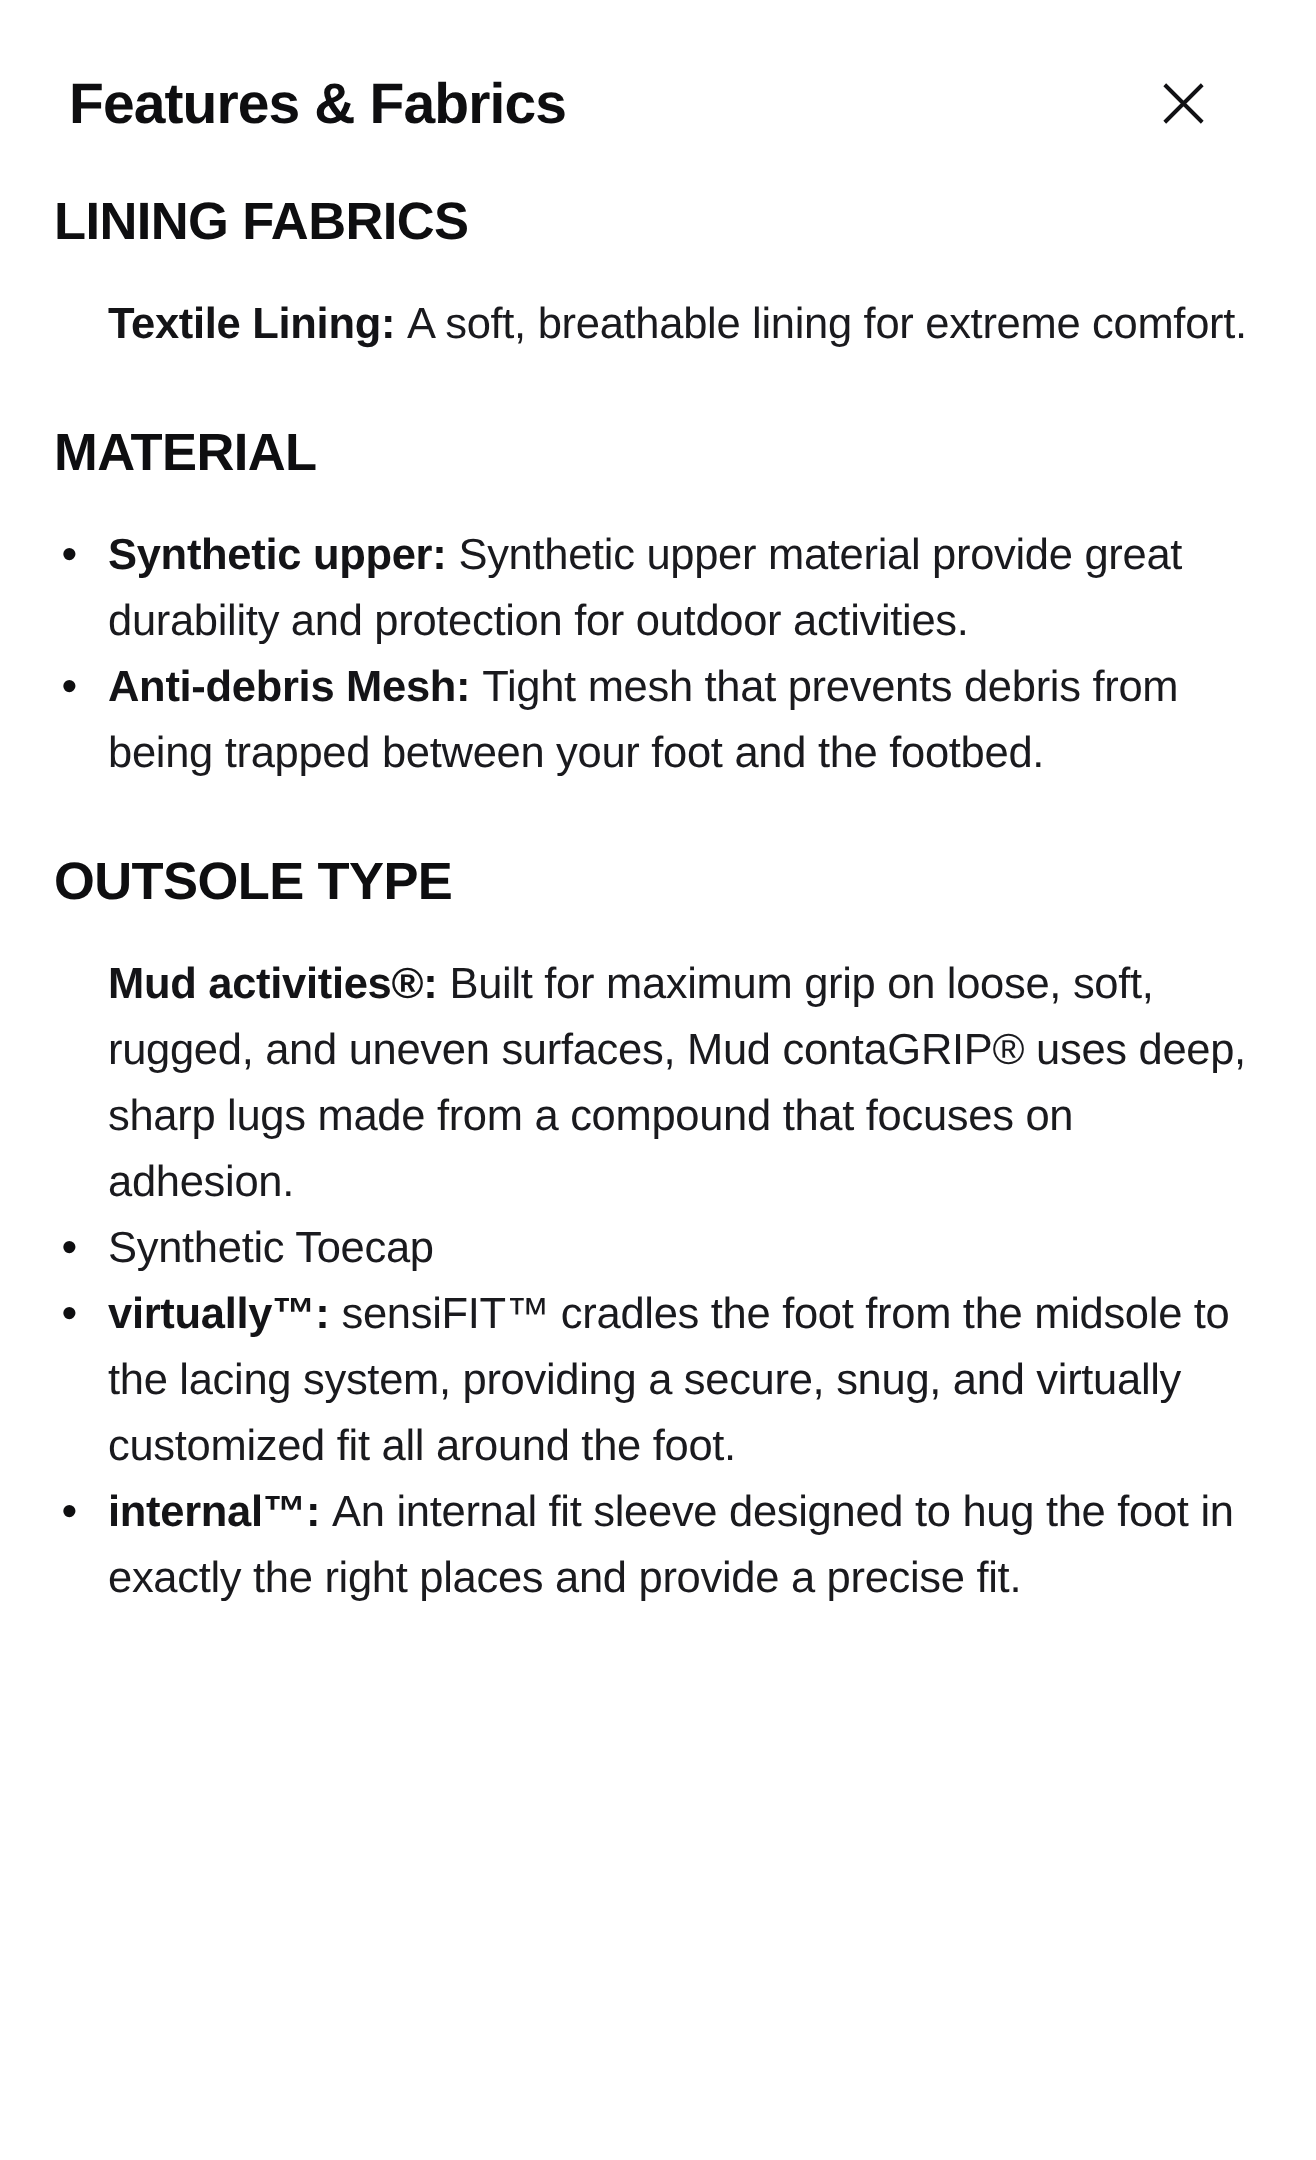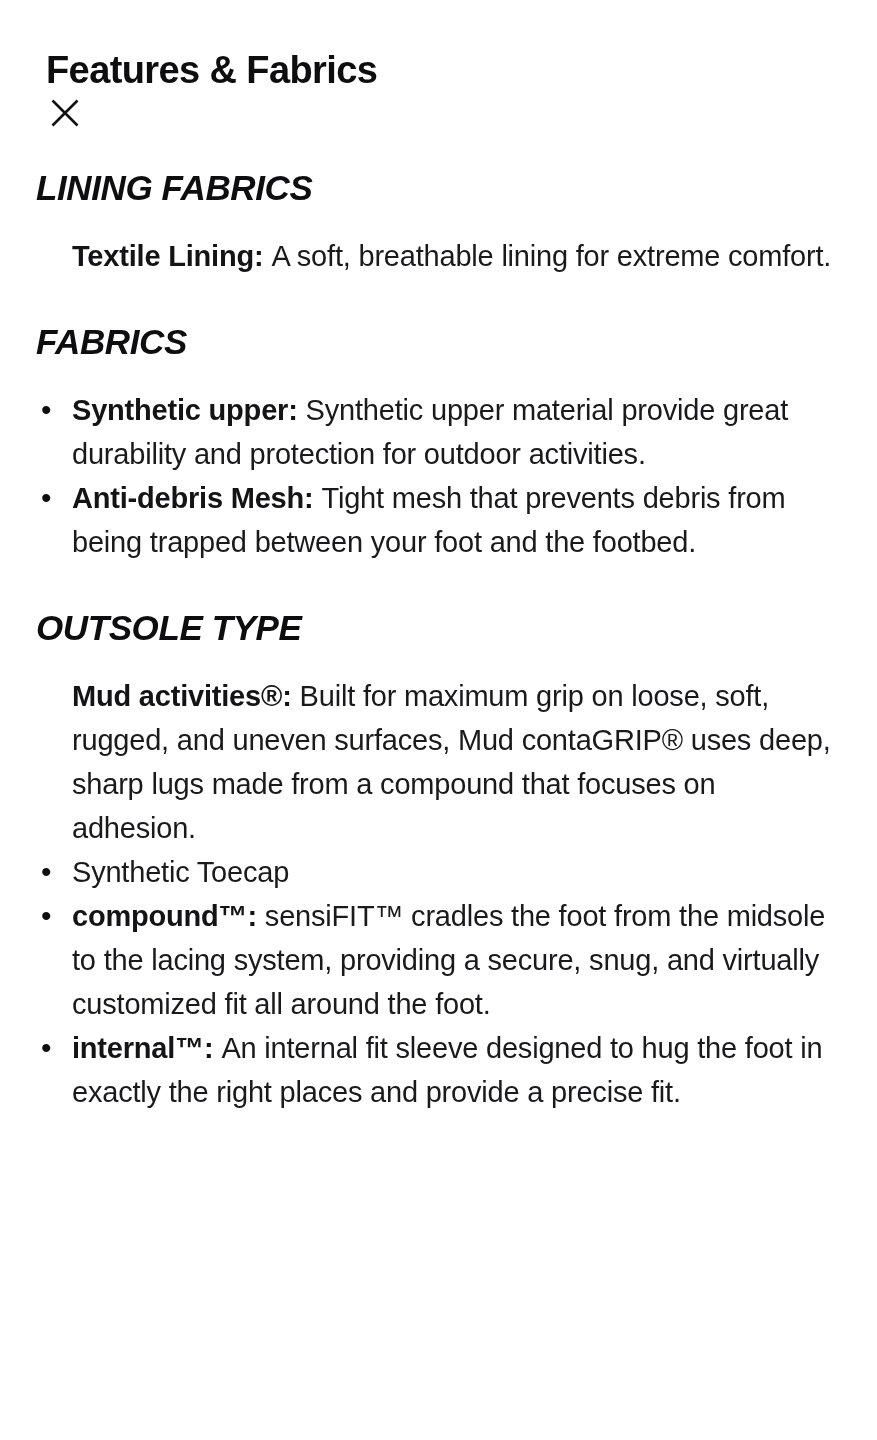--- a/index.html
+++ b/index.html
@@ -17,21 +17,20 @@
     height: 1440px;
     background: #ffffff;
     padding: 48px 45px 0 36px;
   }
   .modal-header {
     display: flex;
     align-items: flex-start;
     justify-content: space-between;
     padding-left: 10px;
     margin-bottom: 36px;
-    flex-direction: column;
   }
   .modal-title {
     margin: 0;
     font-size: 38px;
     line-height: 44px;
     font-weight: 700;
     letter-spacing: -0.6px;
     color: #0e0e10;
   }
   .close-btn {
@@ -48,21 +47,20 @@
   }
   .close-btn svg { display: block; }
 
   .section-heading {
     margin: 44px 0 26px 0;
     font-size: 35px;
     line-height: 40px;
     font-weight: 700;
     letter-spacing: -0.4px;
     color: #0e0e10;
-    font-style: italic;
   }
   .section:first-of-type .section-heading { margin-top: 0; }
 
   .items {
     margin: 0;
     padding: 0;
     list-style: none;
     font-size: 29px;
     line-height: 44px;
     letter-spacing: -0.2px;
@@ -101,36 +99,36 @@
   <main class="modal-body">
 
     <section class="section">
       <h2 class="section-heading">LINING FABRICS</h2>
       <ul class="items plain">
         <li class="item"><span class="term">Textile Lining:</span><span class="desc">A soft, breathable lining for extreme comfort.</span></li>
       </ul>
     </section>
 
     <section class="section">
-      <h2 class="section-heading">FABRICS</h2>
+      <h2 class="section-heading">MATERIAL</h2>
       <ul class="items bullets">
         <li class="item"><span class="term">Synthetic upper:</span><span class="desc">Synthetic upper material provide great durability and protection for outdoor activities.</span></li>
         <li class="item"><span class="term">Anti-debris Mesh:</span><span class="desc">Tight mesh that prevents debris from being trapped between your foot and the footbed.</span></li>
       </ul>
     </section>
 
     <section class="section">
       <h2 class="section-heading">OUTSOLE TYPE</h2>
       <ul class="items plain">
         <li class="item"><span class="term">Mud activities®:</span><span class="desc">Built for maximum grip on loose, soft, rugged, and uneven surfaces, Mud contaGRIP® uses deep, sharp lugs made from a compound that focuses on adhesion.</span></li>
       </ul>
     </section>
 
     <section class="section">
       <ul class="items bullets">
         <li class="item"><span class="term"></span><span class="desc">Synthetic Toecap</span></li>
-        <li class="item"><span class="term">compound™:</span><span class="desc">sensiFIT™ cradles the foot from the midsole to the lacing system, providing a secure, snug, and virtually customized fit all around the foot.</span></li>
+        <li class="item"><span class="term">virtually™:</span><span class="desc">sensiFIT™ cradles the foot from the midsole to the lacing system, providing a secure, snug, and virtually customized fit all around the foot.</span></li>
         <li class="item"><span class="term">internal™:</span><span class="desc">An internal fit sleeve designed to hug the foot in exactly the right places and provide a precise fit.</span></li>
       </ul>
     </section>
 
   </main>
 </div>
 
 </body></html>

